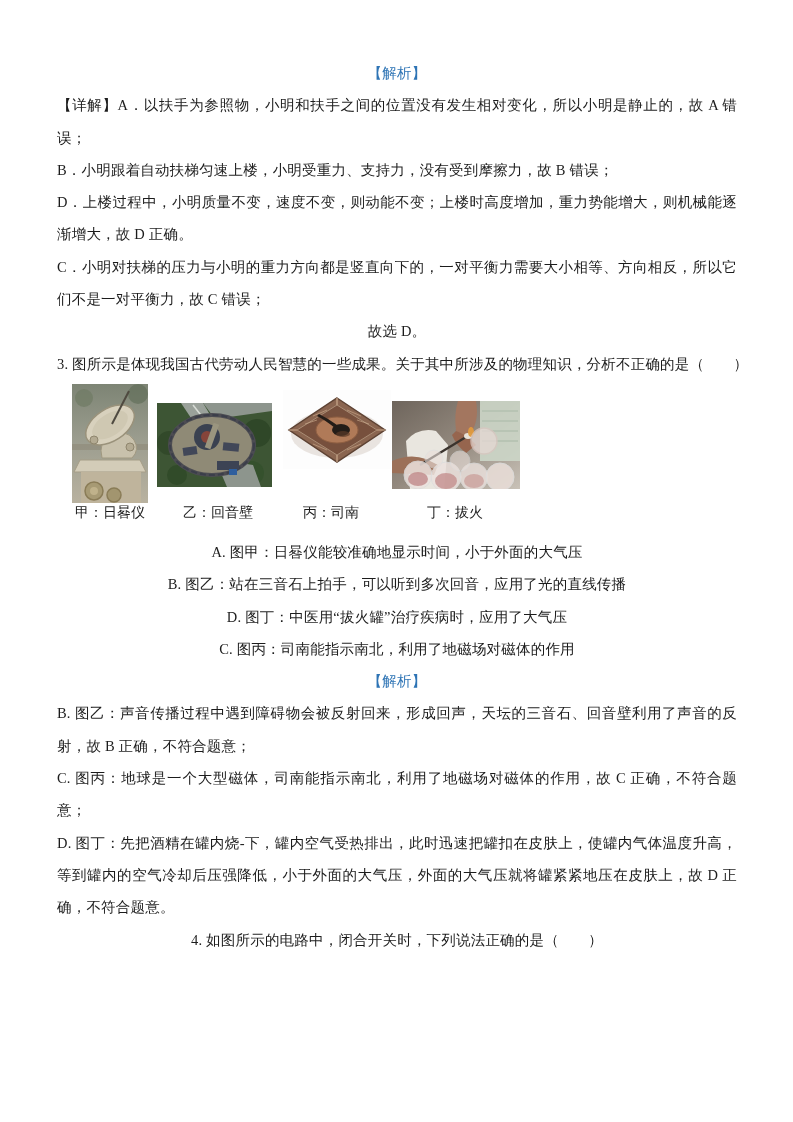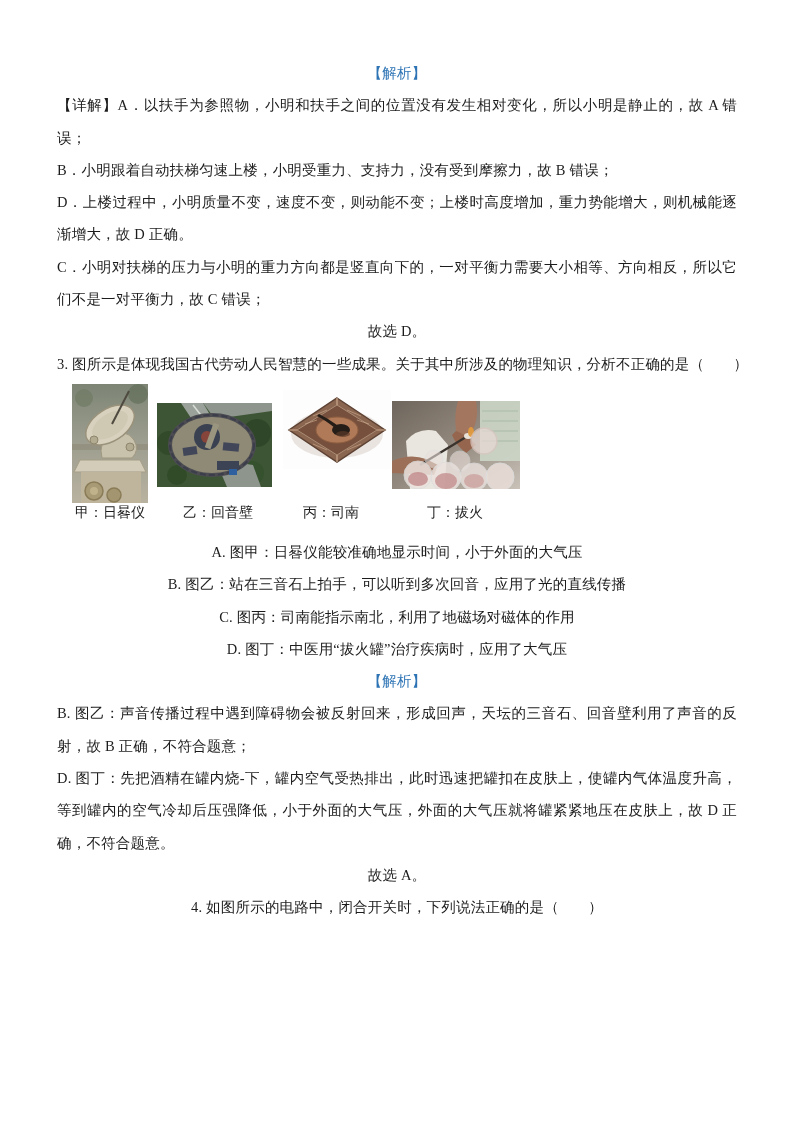--- a/index.html
+++ b/index.html
@@ -159,24 +159,24 @@
     </svg>
 
     <span class="fig-caption" style="left:18px;">甲：日晷仪</span>
     <span class="fig-caption" style="left:126px;">乙：回音壁</span>
     <span class="fig-caption" style="left:246px;">丙：司南</span>
     <span class="fig-caption" style="left:370px;">丁：拔火</span>
   </div>
 
   <p class="line single">A. 图甲：日晷仪能较准确地显示时间，小于外面的大气压</p>
   <p class="line single">B. 图乙：站在三音石上拍手，可以听到多次回音，应用了光的直线传播</p>
+  <p class="line single">D. 图丁：中医用“拔火罐”治疗疾病时，应用了大气压</p>
   <p class="line single">C. 图丙：司南能指示南北，利用了地磁场对磁体的作用</p>
-  <p class="line single">D. 图丁：中医用“拔火罐”治疗疾病时，应用了大气压</p>
 
 
   <p class="line single blue">【解析】</p>
   <p class="line">B. 图乙：声音传播过程中遇到障碍物会被反射回来，形成回声，天坛的三音石、回音壁利用了声音的反射，故 B 正确，不符合题意；</p>
+  <p class="line">C. 图丙：地球是一个大型磁体，司南能指示南北，利用了地磁场对磁体的作用，故 C 正确，不符合题意；</p>
   <p class="line">D. 图丁：先把酒精在罐内烧-下，罐内空气受热排出，此时迅速把罐扣在皮肤上，使罐内气体温度升高，等到罐内的空气冷却后压强降低，小于外面的大气压，外面的大气压就将罐紧紧地压在皮肤上，故 D 正确，不符合题意。</p>
-  <p class="line single">故选 A。</p>
 
   <p class="line single">4. 如图所示的电路中，闭合开关时，下列说法正确的是（　　）</p>
 
 </div>
 
 </body></html>

